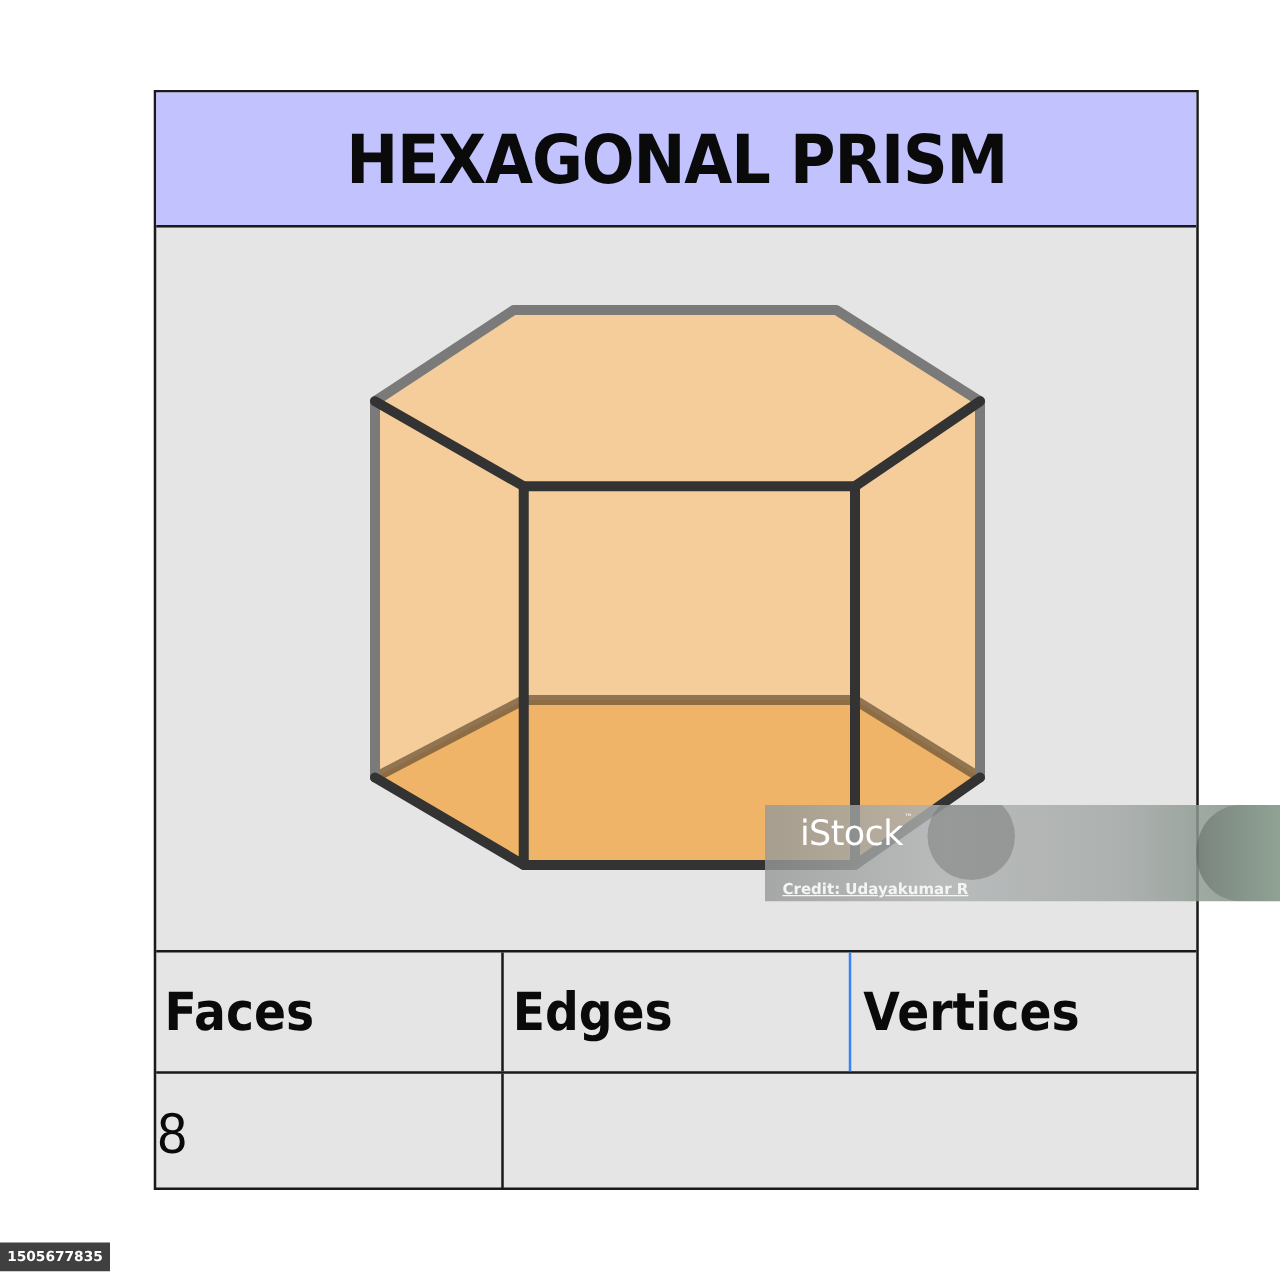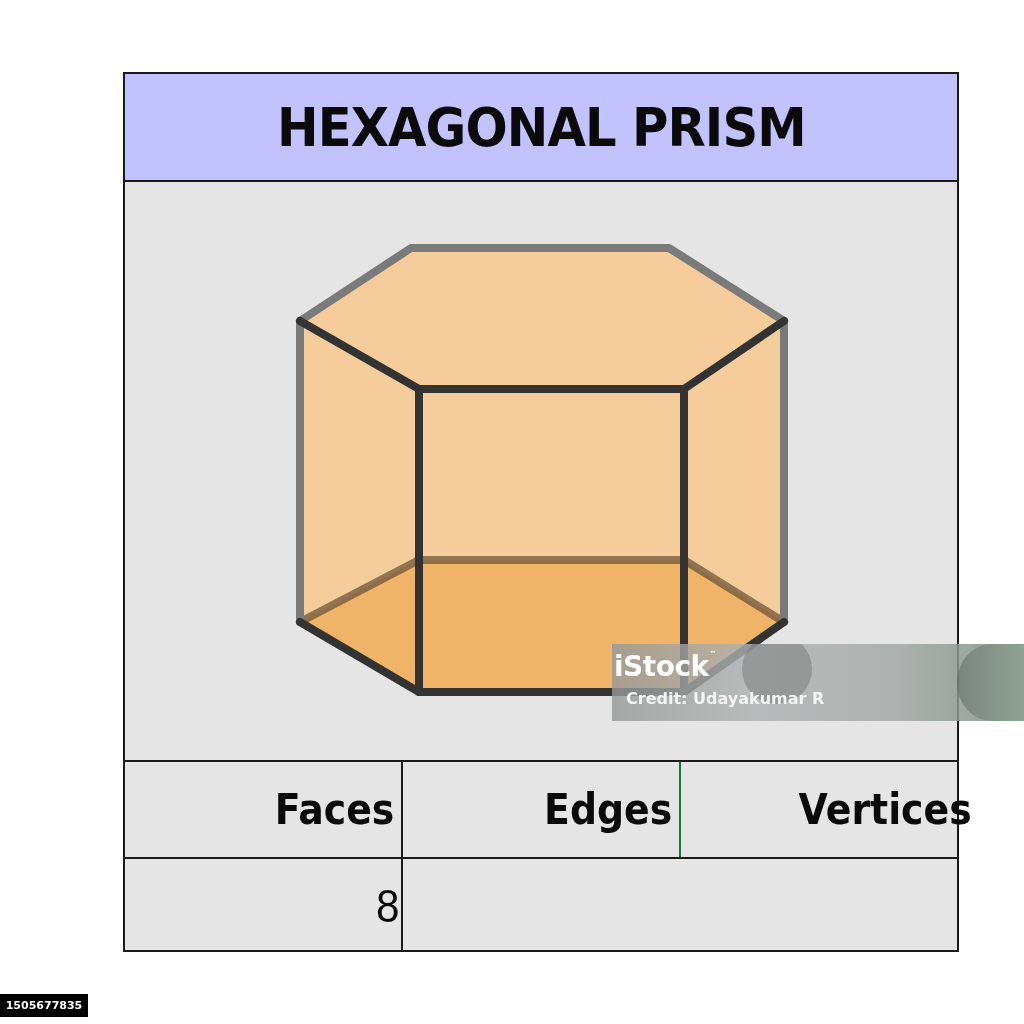--- a/index.html
+++ b/index.html
@@ -79,25 +79,25 @@
   }
   .row.vals {
     top: 97px;
     height: 93px;
   }
   .cell {
     flex: 0 0 auto;
     height: 100%;
     display: flex;
     align-items: center;
-    justify-content: flex-end;
+    justify-content: flex-start;
     box-sizing: border-box;
   }
   .cell.c1 { width: 278px; border-right: 2px solid #1a1a1a; }
-  .cell.c2 { width: 278px; border-right: 2px solid #15803d; }
+  .cell.c2 { width: 278px; border-right: 2px solid #3b82f6; }
   .cell.c3 { width: 300px; }
   .head .cell span {
     font-family: "DejaVu Sans", sans-serif;
     font-weight: bold;
     font-size: 42px;
     color: #0a0a0a;
     transform: scaleX(0.9);
     display: inline-block;
   }
   .vals .cell span {
@@ -129,50 +129,51 @@
     position: absolute;
     left: 345px;
     top: 0;
     width: 70px;
     height: 77px;
     border-radius: 50% 0 0 50%;
     background: linear-gradient(90deg, rgba(90,100,95,0.55), rgba(150,175,155,0.4));
   }
   .wm-logo {
     position: absolute;
-    left: 2px;
+    left: 28px;
     top: 6px;
     font-family: "DejaVu Sans", sans-serif;
-    font-weight: bold;
+    font-weight: normal;
     font-size: 28px;
     color: #ffffff;
     letter-spacing: -0.5px;
   }
   .wm-tm {
     font-size: 7px;
     vertical-align: top;
     margin-left: 1px;
   }
   .wm-credit {
     position: absolute;
     left: 14px;
-    top: 45px;
-    font-family: "DejaVu Sans", sans-serif;
-    font-weight: bold;
-    font-size: 16px;
+    top: 60px;
+    font-family: "DejaVu Sans", sans-serif;
+    font-weight: bold;
+    font-size: 12px;
     color: #f4f4f4;
     white-space: nowrap;
+    text-decoration: underline;
   }
   .id-badge {
     position: absolute;
     left: 0;
     top: 994px;
     width: 88px;
     height: 23px;
-    background: #000000;
+    background: #404040;
     color: #ffffff;
     font-family: "DejaVu Sans", sans-serif;
     font-weight: bold;
     font-size: 11px;
     display: flex;
     align-items: center;
     justify-content: center;
   }
 </style>
 </head>

